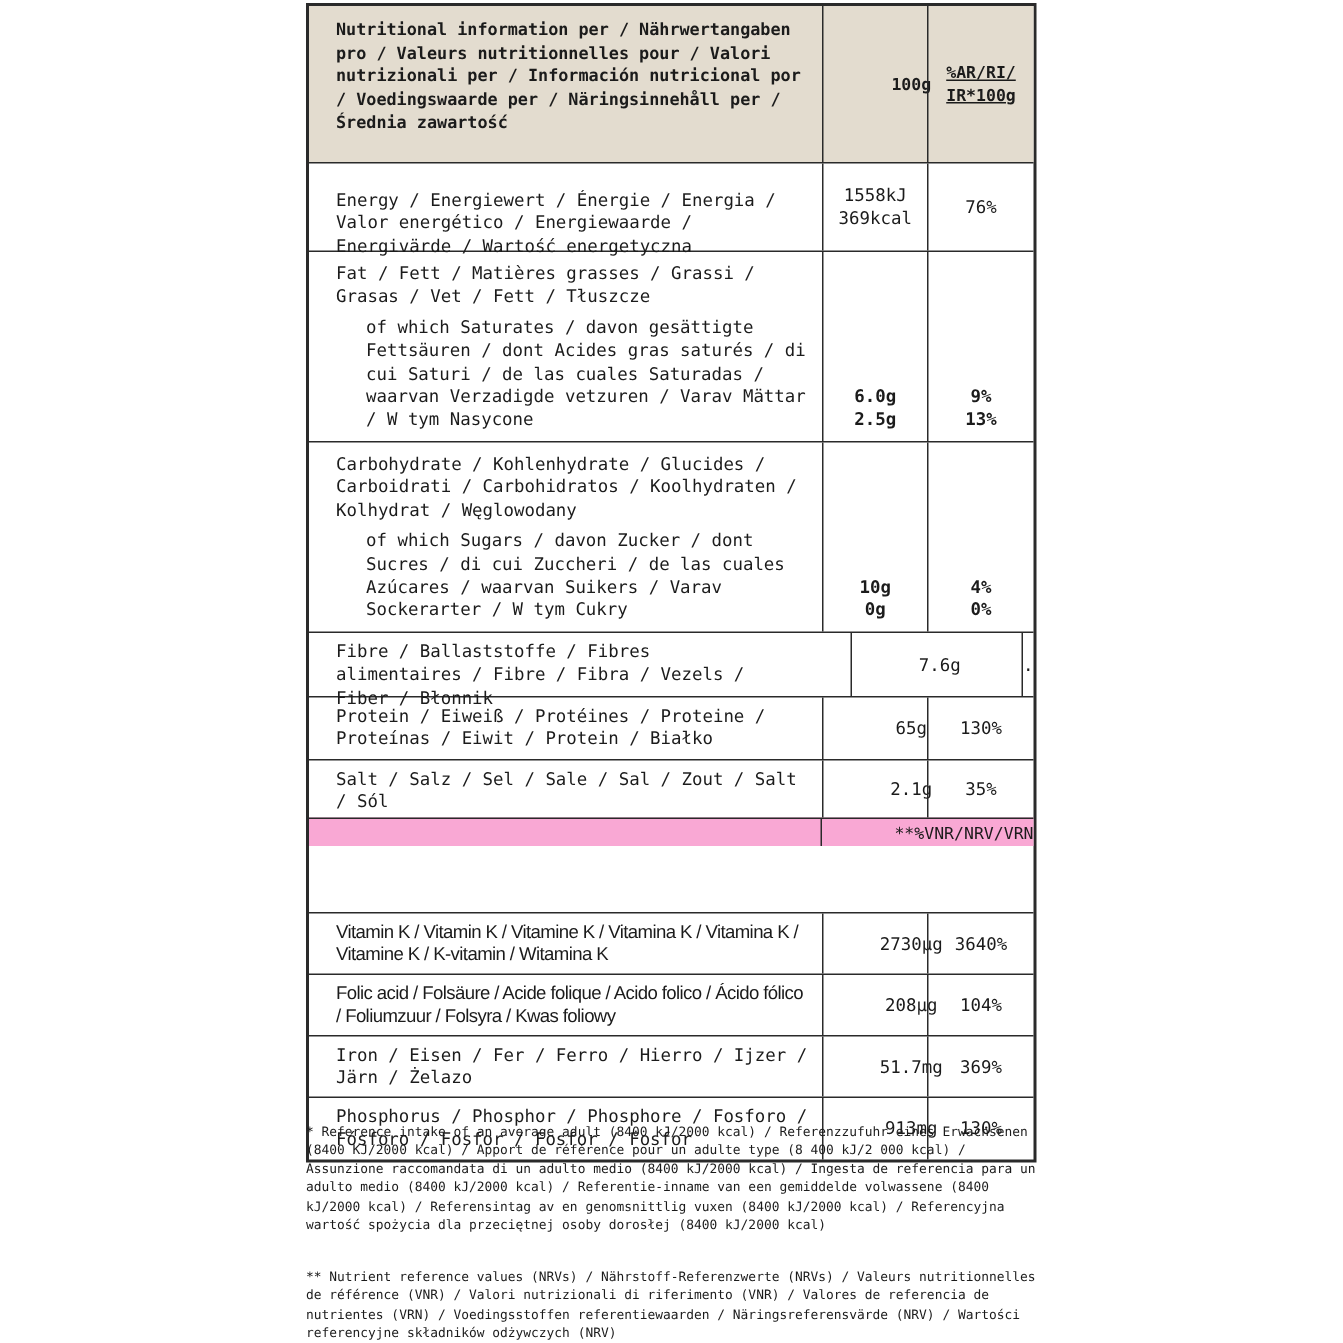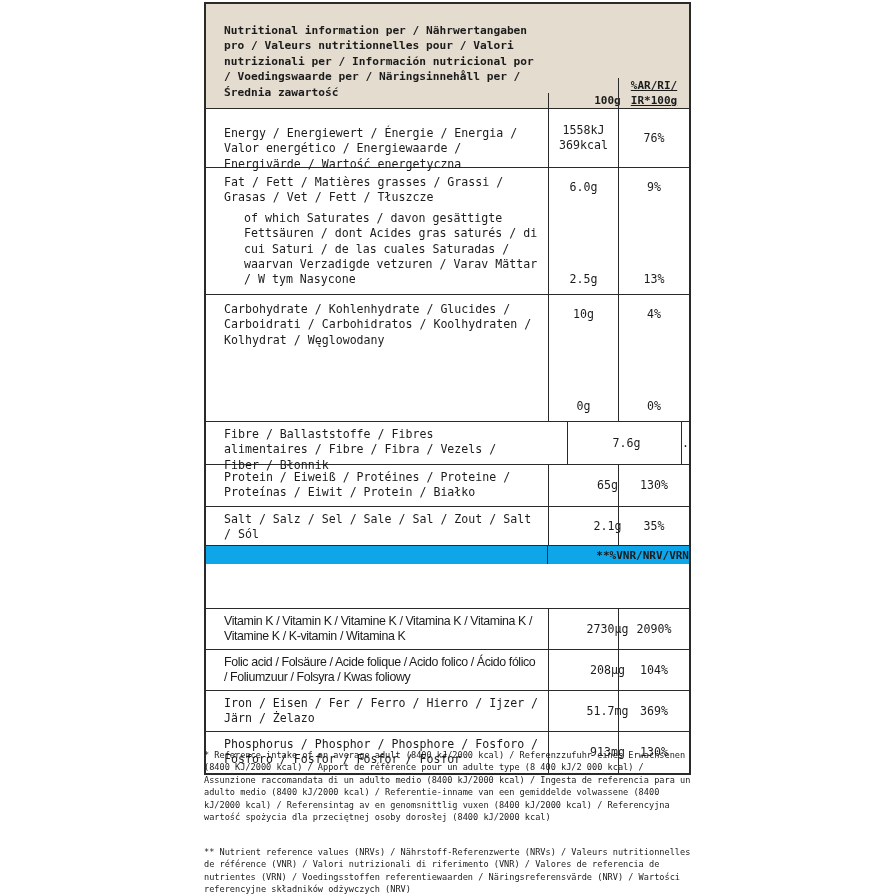--- a/index.html
+++ b/index.html
@@ -7,33 +7,33 @@
   .table { position:absolute; left:204px; top:2px; width:487px; border:2px solid #2a2a2a; box-sizing:border-box; }
   .row { display:flex; border-top:1.5px solid #2a2a2a; }
   .row:first-child { border-top:none; }
   .c1 { width:342px; box-sizing:border-box; padding:5px 8px 5px 18px; font-size:11.6px; line-height:15.4px; }
   .c2 { width:70px; border-left:1.5px solid #2a2a2a; box-sizing:border-box; font-size:11.6px; line-height:15px; display:flex; flex-direction:column; align-items:center; justify-content:center; text-align:center;padding-left:48px; }
   .c3 { flex:1; border-left:1.5px solid #2a2a2a; box-sizing:border-box; font-size:11.6px; line-height:15px; display:flex; flex-direction:column; align-items:center; justify-content:center; text-align:center; }
   .hdr { background:#e3dccf; font-weight:bold; }
   .hdr .c1 { padding:8px 8px 8px 18px; font-size:11.2px; line-height:15.5px; }
   .hdr .c2, .hdr .c3 { font-size:11px; }
   .sub { padding-left:20px; margin-top:5px; }
-  .split { justify-content:space-between; padding:12px 0 7px; }
-  .vnr { background:#0ea5e9; font-weight:bold; }
+  .split { justify-content:flex-end; padding:12px 0 7px;font-weight:bold; }
+  .vnr { background:#f9a8d4; font-weight:normal; }
   .vnr .c1 { padding:0; height:18px; }
   .vnr .c2 { width:auto; flex:1; border-left:1.5px solid #2a2a2a; font-size:11px; }
   .narrow { font-family:"Liberation Sans Narrow", "Liberation Sans", sans-serif; letter-spacing:-0.4px; font-size:12.4px; }
   .notes { position:absolute; left:204px; width:490px; font-family:"DejaVu Sans Mono", monospace; font-size:8.6px; line-height:12.4px; color:#1b1b1b; }
 </style>
 </head>
 <body>
 
 <div class="table">
 
-  <div class="row hdr" style="height:104px;align-items:flex-end;">
+  <div class="row hdr" style="height:104px;">
     <div class="c1">Nutritional information per / Nährwertangaben pro / Valeurs nutritionnelles pour / Valori nutrizionali per / Información nutricional por / Voedingswaarde per  / Näringsinnehåll per / Średnia zawartość</div>
     <div class="c2">100g</div>
     <div class="c3" style="padding:0 8px;text-decoration:underline;">%AR/RI/ IR*100g</div>
   </div>
 
   <div class="row" style="height:58px;">
     <div class="c1" style="padding-top:17px;">Energy / Energiewert / Énergie / Energia / Valor energético / Energiewaarde / Energivärde / Wartość energetyczna</div>
     <div class="c2" style="padding:0 6px;">1558kJ 369kcal</div>
     <div class="c3">76%</div>
   </div>
@@ -49,20 +49,21 @@
     </div>
     <div class="c3 split">
       <span>9%</span>
       <span>13%</span>
     </div>
   </div>
 
   <div class="row" style="height:126px;">
     <div class="c1" style="padding-top:7px;">
       <div>Carbohydrate / Kohlenhydrate / Glucides / Carboidrati / Carbohidratos / Koolhydraten / Kolhydrat / Węglowodany</div>
+      <div class="sub">of which Sugars / davon Zucker / dont Sucres / di cui Zuccheri / de las cuales Azúcares / waarvan Suikers / Varav Sockerarter  / W tym Cukry</div>
     </div>
     <div class="c2 split">
       <span>10g</span>
       <span>0g</span>
     </div>
     <div class="c3 split">
       <span>4%</span>
       <span>0%</span>
     </div>
   </div>
@@ -87,21 +88,21 @@
 
   <div class="row vnr">
     <div class="c1"></div>
     <div class="c2">**%VNR/NRV/VRN</div>
 
   </div>
 
   <div class="row" style="height:40px;margin-top:44px;">
     <div class="c1 narrow">Vitamin K / Vitamin K / Vitamine K / Vitamina K / Vitamina K / Vitamine K / K-vitamin / Witamina K</div>
     <div class="c2">2730µg</div>
-    <div class="c3">2090%</div>
+    <div class="c3">3640%</div>
   </div>
 
   <div class="row" style="height:40px;">
     <div class="c1 narrow">Folic acid / Folsäure / Acide folique / Acido folico / Ácido fólico / Foliumzuur / Folsyra / Kwas foliowy</div>
     <div class="c2">208µg</div>
     <div class="c3">104%</div>
   </div>
 
   <div class="row" style="height:40px;">
     <div class="c1">Iron / Eisen / Fer / Ferro / Hierro / Ijzer / Järn / Żelazo</div>

